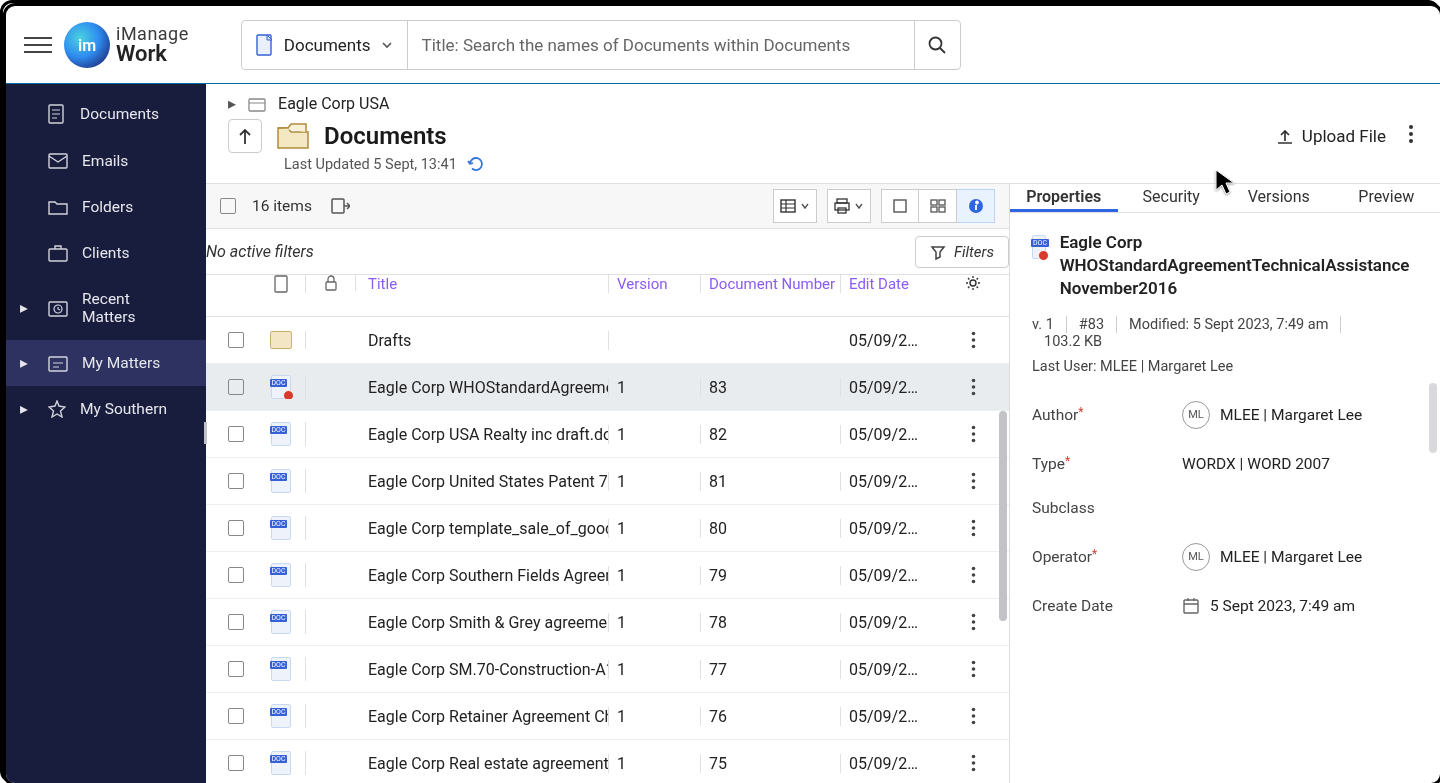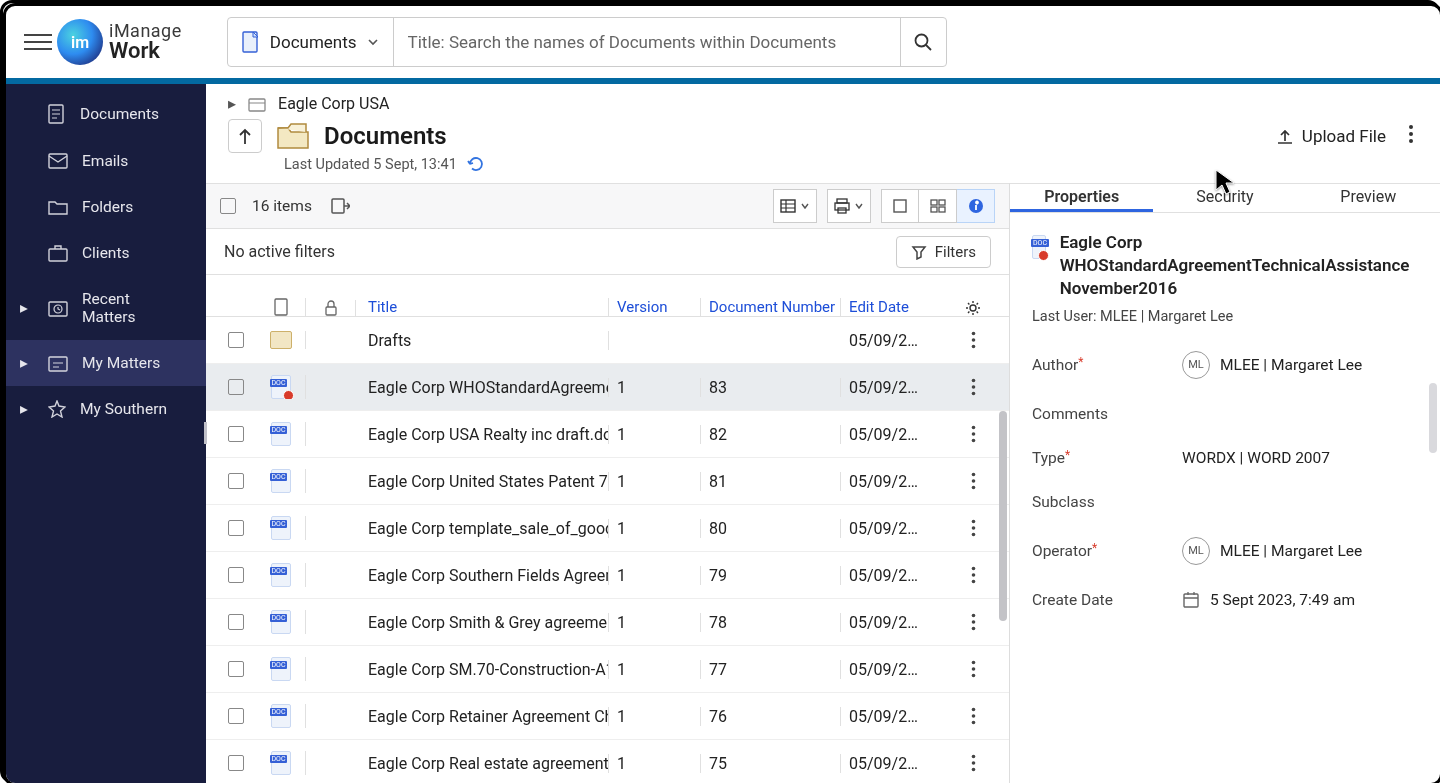--- a/index.html
+++ b/index.html
@@ -1,20 +1,20 @@
 <!DOCTYPE html>
 <html><head>
 <meta charset="utf-8">
 <style>
   * { box-sizing: border-box; margin: 0; padding: 0; font-family: -apple-system, BlinkMacSystemFont, "Segoe UI", Roboto, sans-serif; }
   html, body { width: 1440px; height: 783px; overflow: hidden; background: #fff; border: 3px solid #000; border-radius: 12px; }
   body { display: flex; flex-direction: column; }
 
   
-  .topbar { height: 78px; display: flex; align-items: center; padding: 0 18px; border-bottom: 6px solid #0369a1; gap: 5px; }
+  .topbar { height: 78px; display: flex; align-items: center; padding: 0 18px; border-bottom: 1px solid #0369a1; gap: 12px; }
   .hamburger { width: 28px; height: 28px; display:flex; flex-direction:column; justify-content:center; gap:5px; cursor:pointer; }
   .hamburger span { height:2px; background:#444; display:block; }
   .logo { display:flex; align-items:center; gap:6px; margin-right:40px; }
   .logo-badge { width:46px; height:46px; border-radius:50%; background: radial-gradient(circle at 35% 35%, #4bd2e0 0%, #2e8cf0 45%, #1e2e7e 85%); position:relative; }
   .logo-badge::after { content:"im"; color:#fff; font-weight:600; font-size:16px; position:absolute; top:50%; left:50%; transform:translate(-50%,-50%); }
   .logo-text { display:flex; flex-direction:column; line-height:1; }
   .logo-text .a { font-size:18px; color:#3a3a3a; letter-spacing:.5px; }
   .logo-text .b { font-size:22px; font-weight:600; color:#222; }
   .searchbox { display:flex; height:50px; width:720px; border:1px solid #ccc; border-radius:4px; overflow:hidden; }
   .search-seg { display:flex; align-items:center; gap:10px; padding:0 14px; border-right:1px solid #ccc; color:#222; font-size:17px; }
@@ -57,24 +57,24 @@
   .content { flex:1; display:flex; overflow:hidden; }
   .list-area { flex:1; display:flex; flex-direction:column; border-right:1px solid #ddd; overflow:hidden; }
   .list-toolbar { height:46px; border-top:1px solid #e0e0e0; border-bottom:1px solid #e0e0e0; display:flex; align-items:center; padding:0 14px; gap:10px; background:#f7f7f8; }
   .list-toolbar .count { font-size:15.5px; color:#333; margin-left:6px; }
   .tb-right { margin-left:auto; display:flex; align-items:center; }
   .tb-btn { height:34px; min-width:38px; border:1px solid #ccc; background:#fff; display:flex; align-items:center; justify-content:center; cursor:pointer; padding:0 6px; gap:4px; }
   .tb-btn + .tb-btn { border-left:none; }
   .tb-group { display:flex; margin-left:10px; }
   .tb-btn.info { background:#e9f2ff; color:#1e5fe0; border-color:#b9d4f7; }
 
-  .filter-row { height:46px; display:flex; align-items:center; padding:0 18px; font-size:16px; color:#333; border-bottom:1px solid #e0e0e0; }
+  .filter-row { height:46px; display:flex; align-items:center; padding:0 0; font-size:16px; color:#333; border-bottom:1px solid #e0e0e0;font-style:italic; }
   .filter-btn { margin-left:auto; display:flex; align-items:center; gap:8px; border:1px solid #ccc; border-radius:4px; padding:6px 14px; cursor:pointer; font-size:15px; }
 
-  .table-head { height:42px; display:flex; align-items:flex-end; padding:0 14px; border-bottom:1px solid #e0e0e0; font-size:15px; color:#1d4ed8; }
+  .table-head { height:42px; display:flex; align-items:flex-start; padding:0 14px; border-bottom:1px solid #e0e0e0; font-size:15px; color:#8b5cf6; }
   .col { padding:0 8px; display:flex; align-items:center; overflow:hidden; white-space:nowrap; text-overflow:ellipsis; }
   .c-check{width:36px;} .c-icon{width:50px; justify-content:center; border-right:1px solid #e0e0e0;} .c-lock{width:50px; justify-content:center; border-right:1px solid #e0e0e0;}
   .c-title{flex:1; min-width:0; border-right:1px solid #e0e0e0;} .c-ver{width:92px; border-right:1px solid #e0e0e0;} .c-num{width:140px; border-right:1px solid #e0e0e0;} .c-date{width:110px;} .c-gear{width:44px; justify-content:center;}
   .table-body { flex:1; overflow-y:auto; position:relative; }
   .row { height:47px; display:flex; align-items:center; padding:0 14px; border-bottom:1px solid #eee; font-size:16px; color:#222; cursor:pointer; }
   .row.sel { background:#e9ecef; }
   .row .c-title { padding-left:12px; }
   .dots { width:44px; display:flex; align-items:center; justify-content:center; color:#555; cursor:pointer; }
   .chk { width:16px; height:16px; border:1.5px solid #888; border-radius:2px; display:inline-block; }
   .doc-ico { width:20px; height:24px; background:#eef3fb; border:1px solid #c9d8f2; border-radius:2px; position:relative; }
@@ -538,40 +538,41 @@
                 </svg>
               </div>
             </div>
           </div>
       </div>
 
       <div class="panel panel-outer">
         <div class="tabs">
           <div class="tab active">Properties</div>
           <div class="tab">Security</div>
+          <div class="tab">Versions</div>
           <div class="tab">Preview</div>
         </div>
         <div class="panel-body">
           <div class="panel-title-row">
             <span class="doc-ico co panel-doc-ico"></span>
             <span class="panel-title">Eagle Corp WHOStandardAgreementTechnicalAssistanceNovember2016</span>
           </div>
+          <div class="meta-line">
+            <span>v. 1</span>
+            <span>#83</span>
+            <span>Modified: 5 Sept 2023, 7:49 am</span>
+            <span>103.2 KB</span>
+          </div>
           <div class="last-user">Last User: MLEE | Margaret Lee</div>
 
           <div class="prop-row">
             <div class="prop-label"><span>Author</span><span class="req">*</span></div>
             <div class="prop-val">
                 <span class="ml-badge">ML</span>
                 <span>MLEE | Margaret Lee</span>
-              </div>
-          </div>
-          <div class="prop-row">
-            <div class="prop-label"><span>Comments</span></div>
-            <div class="prop-val">
-                <span></span>
               </div>
           </div>
           <div class="prop-row">
             <div class="prop-label"><span>Type</span><span class="req">*</span></div>
             <div class="prop-val">
                 <span>WORDX | WORD 2007</span>
               </div>
           </div>
           <div class="prop-row">
             <div class="prop-label"><span>Subclass</span></div>

